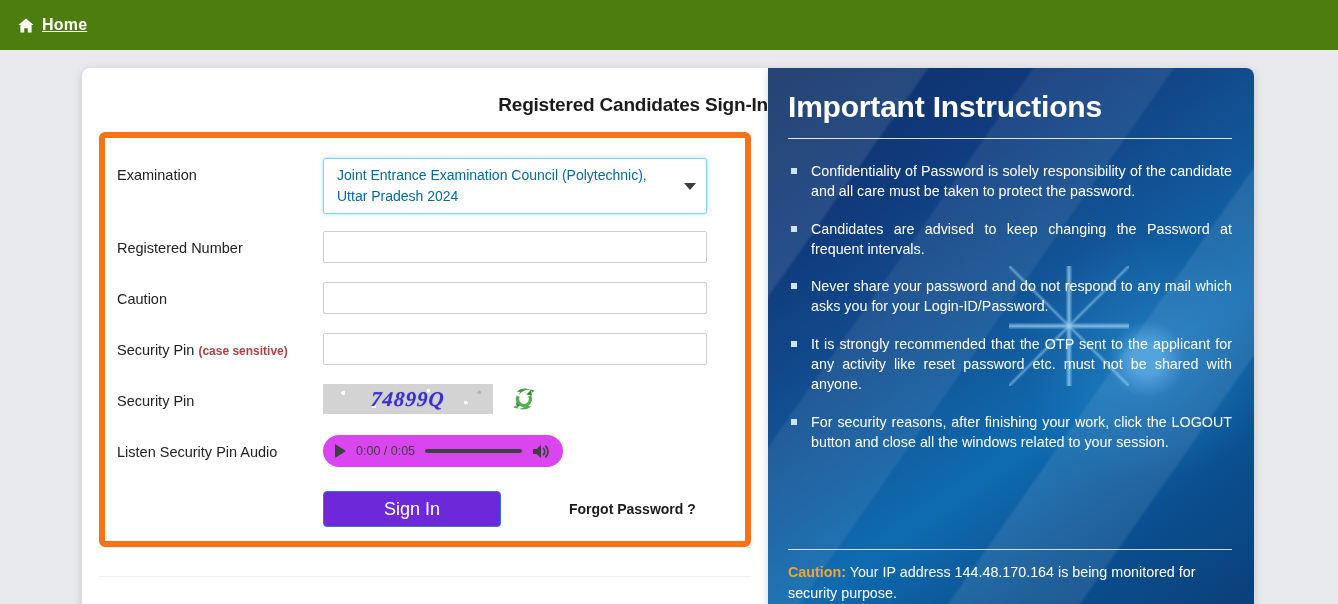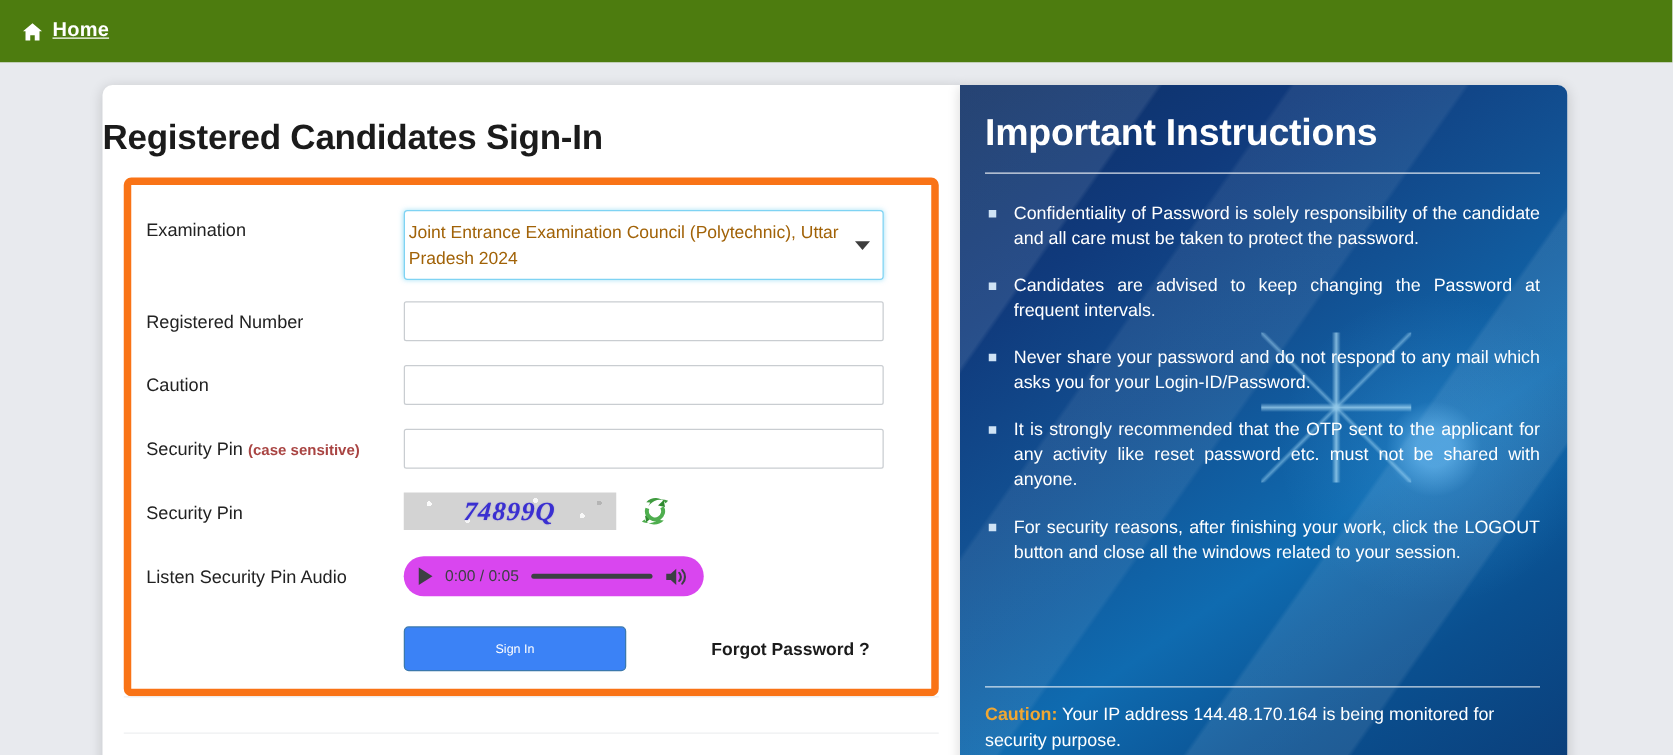--- a/index.html
+++ b/index.html
@@ -48,22 +48,22 @@
     width: 686px;
     height: 560px;
     background: #ffffff;
     border-radius: 8px 0 0 8px;
     box-shadow: 0 2px 10px rgba(0,0,0,.16);
     box-sizing: border-box;
     padding: 0;
     overflow: hidden;
   }
   .card-title {
-    text-align: left;
-    font-size: 28px;
+    text-align: right;
+    font-size: 19px;
     font-weight: bold;
     color: #1b1b1b;
     margin: 0;
     padding: 26px 0 16px 0;
     letter-spacing: -.2px;
   }
   .form-panel {
     margin: 0 17px;
     border: 6px solid #f97316;
     border-radius: 6px;
@@ -96,24 +96,24 @@
   .exam-select {
     width: 384px;
     min-height: 52px;
     border: 1px solid #7fd3f3;
     border-radius: 3px;
     box-shadow: 0 0 4px rgba(102,205,240,.6);
     background: #fff;
     display: flex;
     align-items: center;
     justify-content: space-between;
-    padding: 6px 10px 6px 3px;
+    padding: 6px 10px 6px 13px;
     box-sizing: border-box;
     font-size: 14px;
-    color: #a16207;
+    color: #0369a1;
     line-height: 1.5;
   }
   .exam-select .caret {
     width: 0; height: 0;
     border-left: 6px solid transparent;
     border-right: 6px solid transparent;
     border-top: 7px solid #3d3d3d;
     margin-left: 10px;
     flex: 0 0 auto;
   }
@@ -208,25 +208,25 @@
   
   .btn-row {
     display: flex;
     align-items: center;
     margin-top: 22px;
     padding-left: 206px;
   }
   .signin-btn {
     width: 178px;
     height: 36px;
-    background: #3b82f6;
+    background: #6d28d9;
     border: 1px solid #3b78ad;
     border-radius: 4px;
     color: #fff;
-    font-size: 10px;
+    font-size: 18px;
     font-family: "Liberation Sans", sans-serif;
     cursor: pointer;
   }
   .forgot-link {
     margin-left: 68px;
     font-size: 14px;
     font-weight: bold;
     color: #1b1b1b;
     text-decoration: none;
     cursor: pointer;

